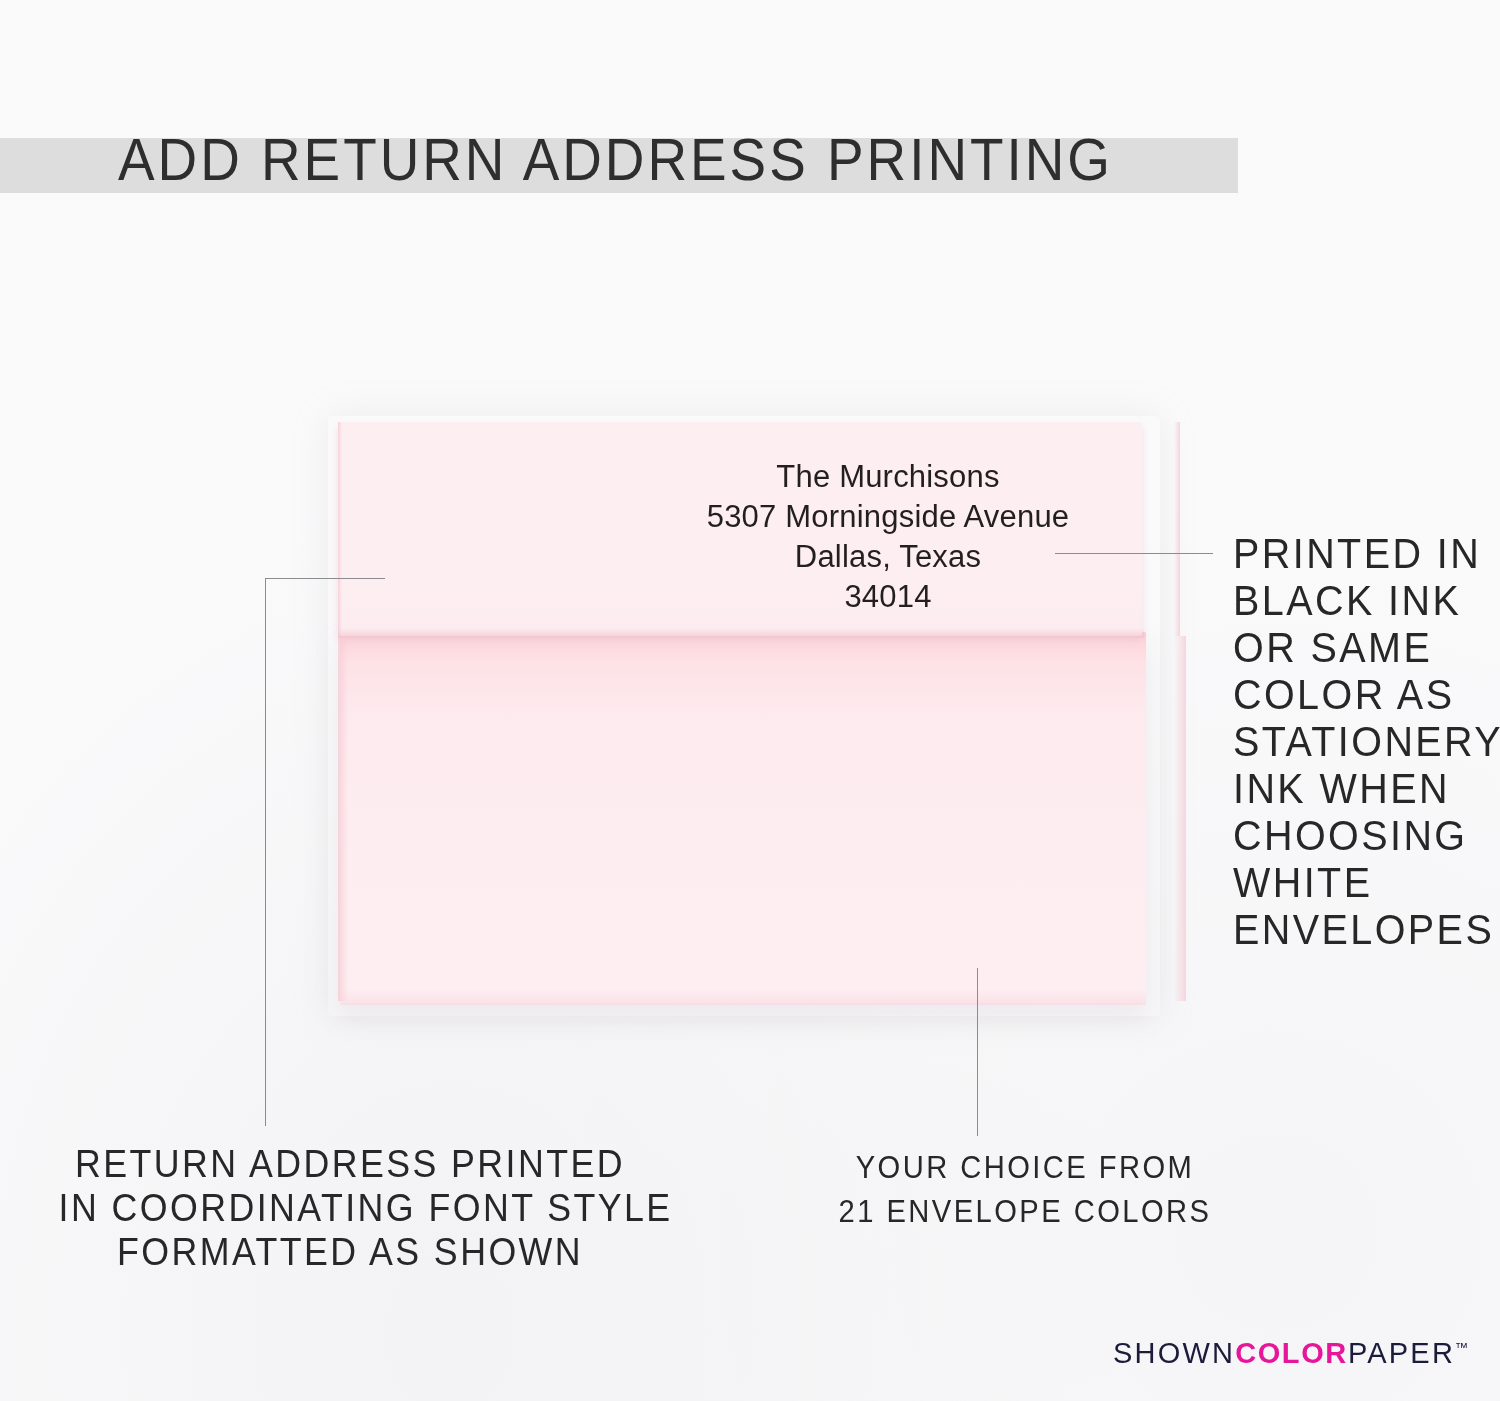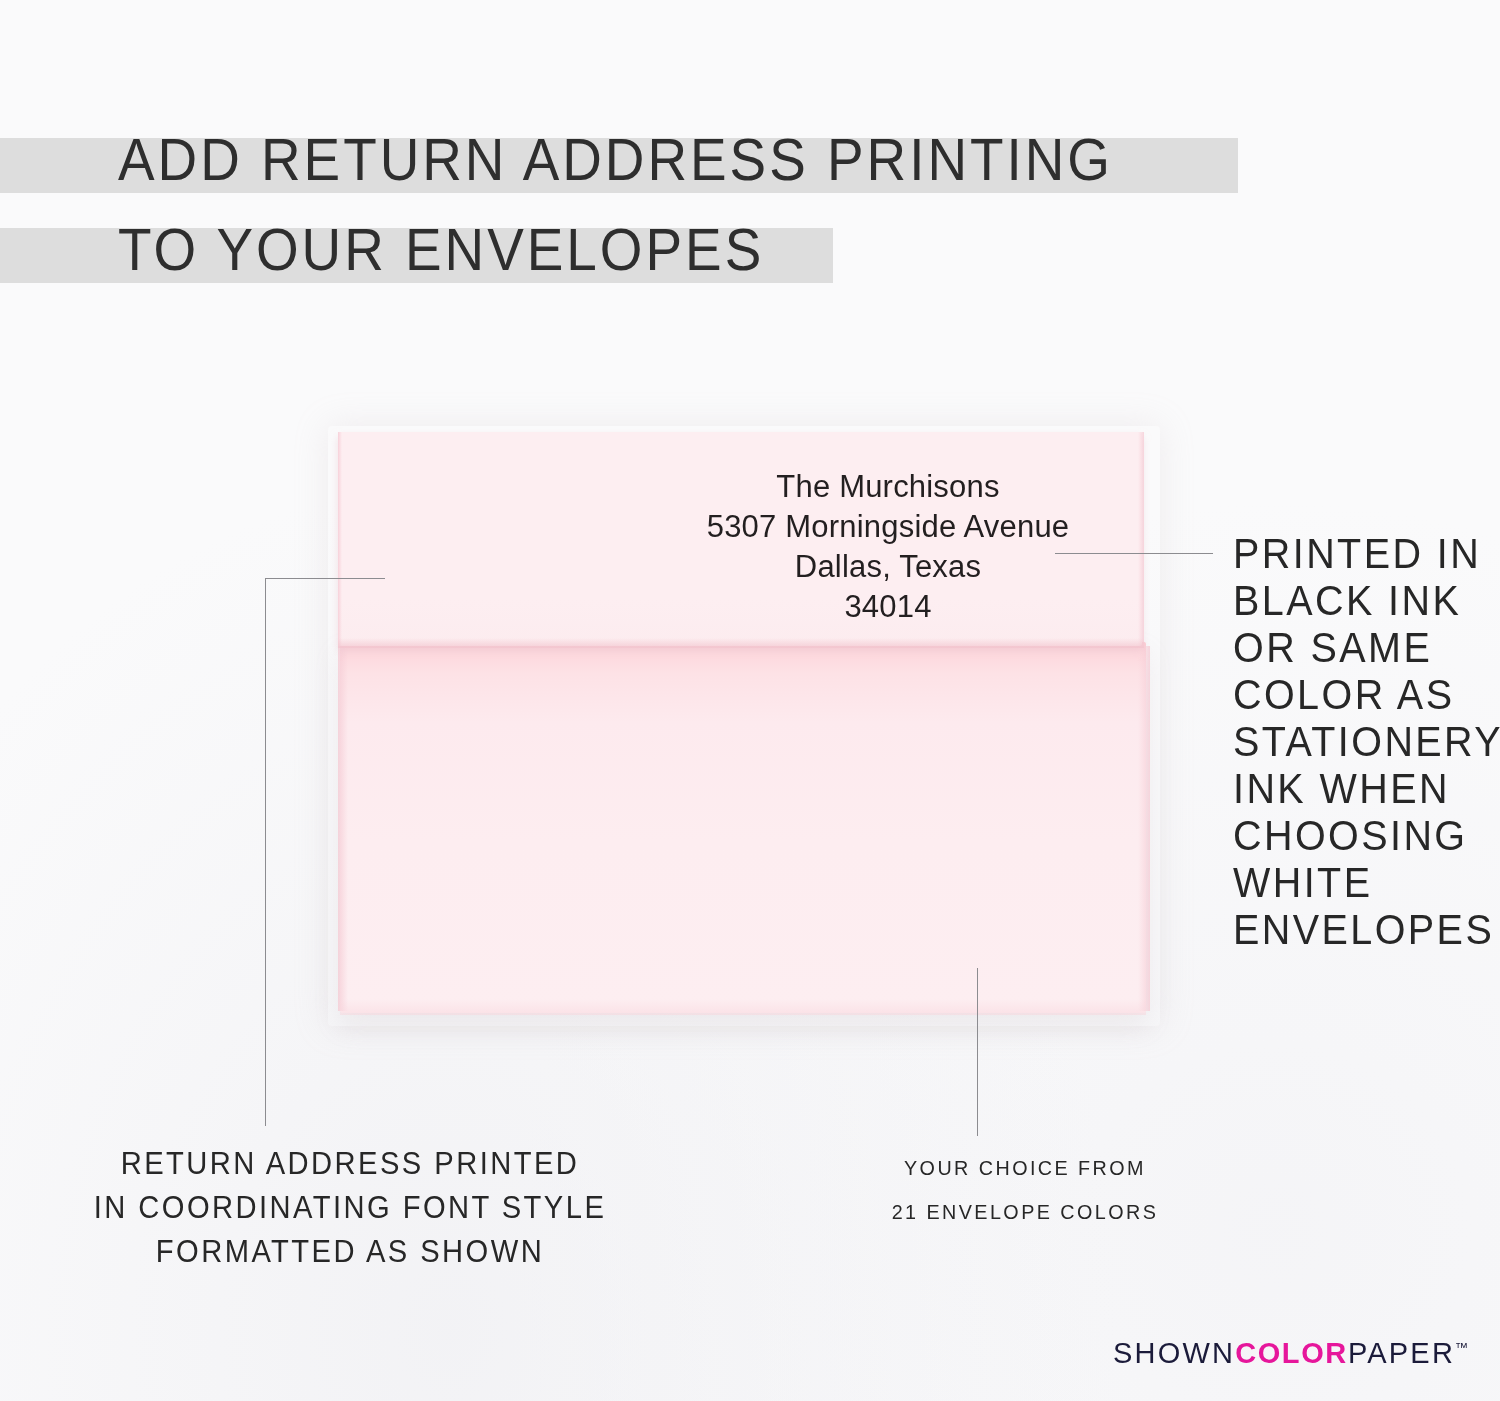--- a/index.html
+++ b/index.html
@@ -51,23 +51,24 @@
     font-weight: 400;
     white-space: nowrap;
     transform: scaleX(0.93);
     transform-origin: left center;
   }
 
   
   .envelope {
     position: absolute;
     left: 338px;
-    top: 432px;
+    top: 422px;
     width: 812px;
     height: 583px;
+    padding-left: 36px;
   }
   .env-body {
     position: absolute;
     left: 2px;
     top: 210px;
     width: 806px;
     height: 371px;
     background:
       linear-gradient(to bottom,
         #fcc9d1 0px,
@@ -214,32 +215,32 @@
     line-height: 47px;
     letter-spacing: 2.6px;
     text-align: left;
   }
   .callout-right .cline { transform-origin: left center; }
 
   .callout-bottom-left {
     left: 40px;
     top: 1142px;
     width: 620px;
-    font-size: 31px;
+    font-size: 38px;
     line-height: 44px;
     letter-spacing: 2.6px;
     text-align: center;
   }
   .callout-bottom-left .cline { transform-origin: center center; }
 
   .callout-bottom-center {
     left: 790px;
     top: 1146px;
     width: 470px;
-    font-size: 21px;
+    font-size: 31px;
     line-height: 44px;
     letter-spacing: 2.6px;
     text-align: center;
   }
   .callout-bottom-center .cline { transform-origin: center center; }
 
   
   .logo {
     position: absolute;
     left: 1113px;
@@ -280,24 +281,20 @@
 <body>
 
 <div id="stage">
 
   <div class="bg-texture"></div>
 
   <div class="headline">
     <div class="hl-row">
       <div class="hl-bar row1"></div>
       <div class="hl-text">ADD RETURN ADDRESS PRINTING</div>
-    </div>
-    <div class="hl-row">
-      <div class="hl-bar row2"></div>
-      <div class="hl-text">TO YOUR ENVELOPES</div>
     </div>
   </div>
 
   <div class="envelope">
     <div class="env-shadow-outer"></div>
     <div class="env-body"></div>
     <div class="env-body-leftseam"></div>
     <div class="env-body-rightseam"></div>
     <div class="env-body-bottom"></div>
     <div class="env-flap"></div>

